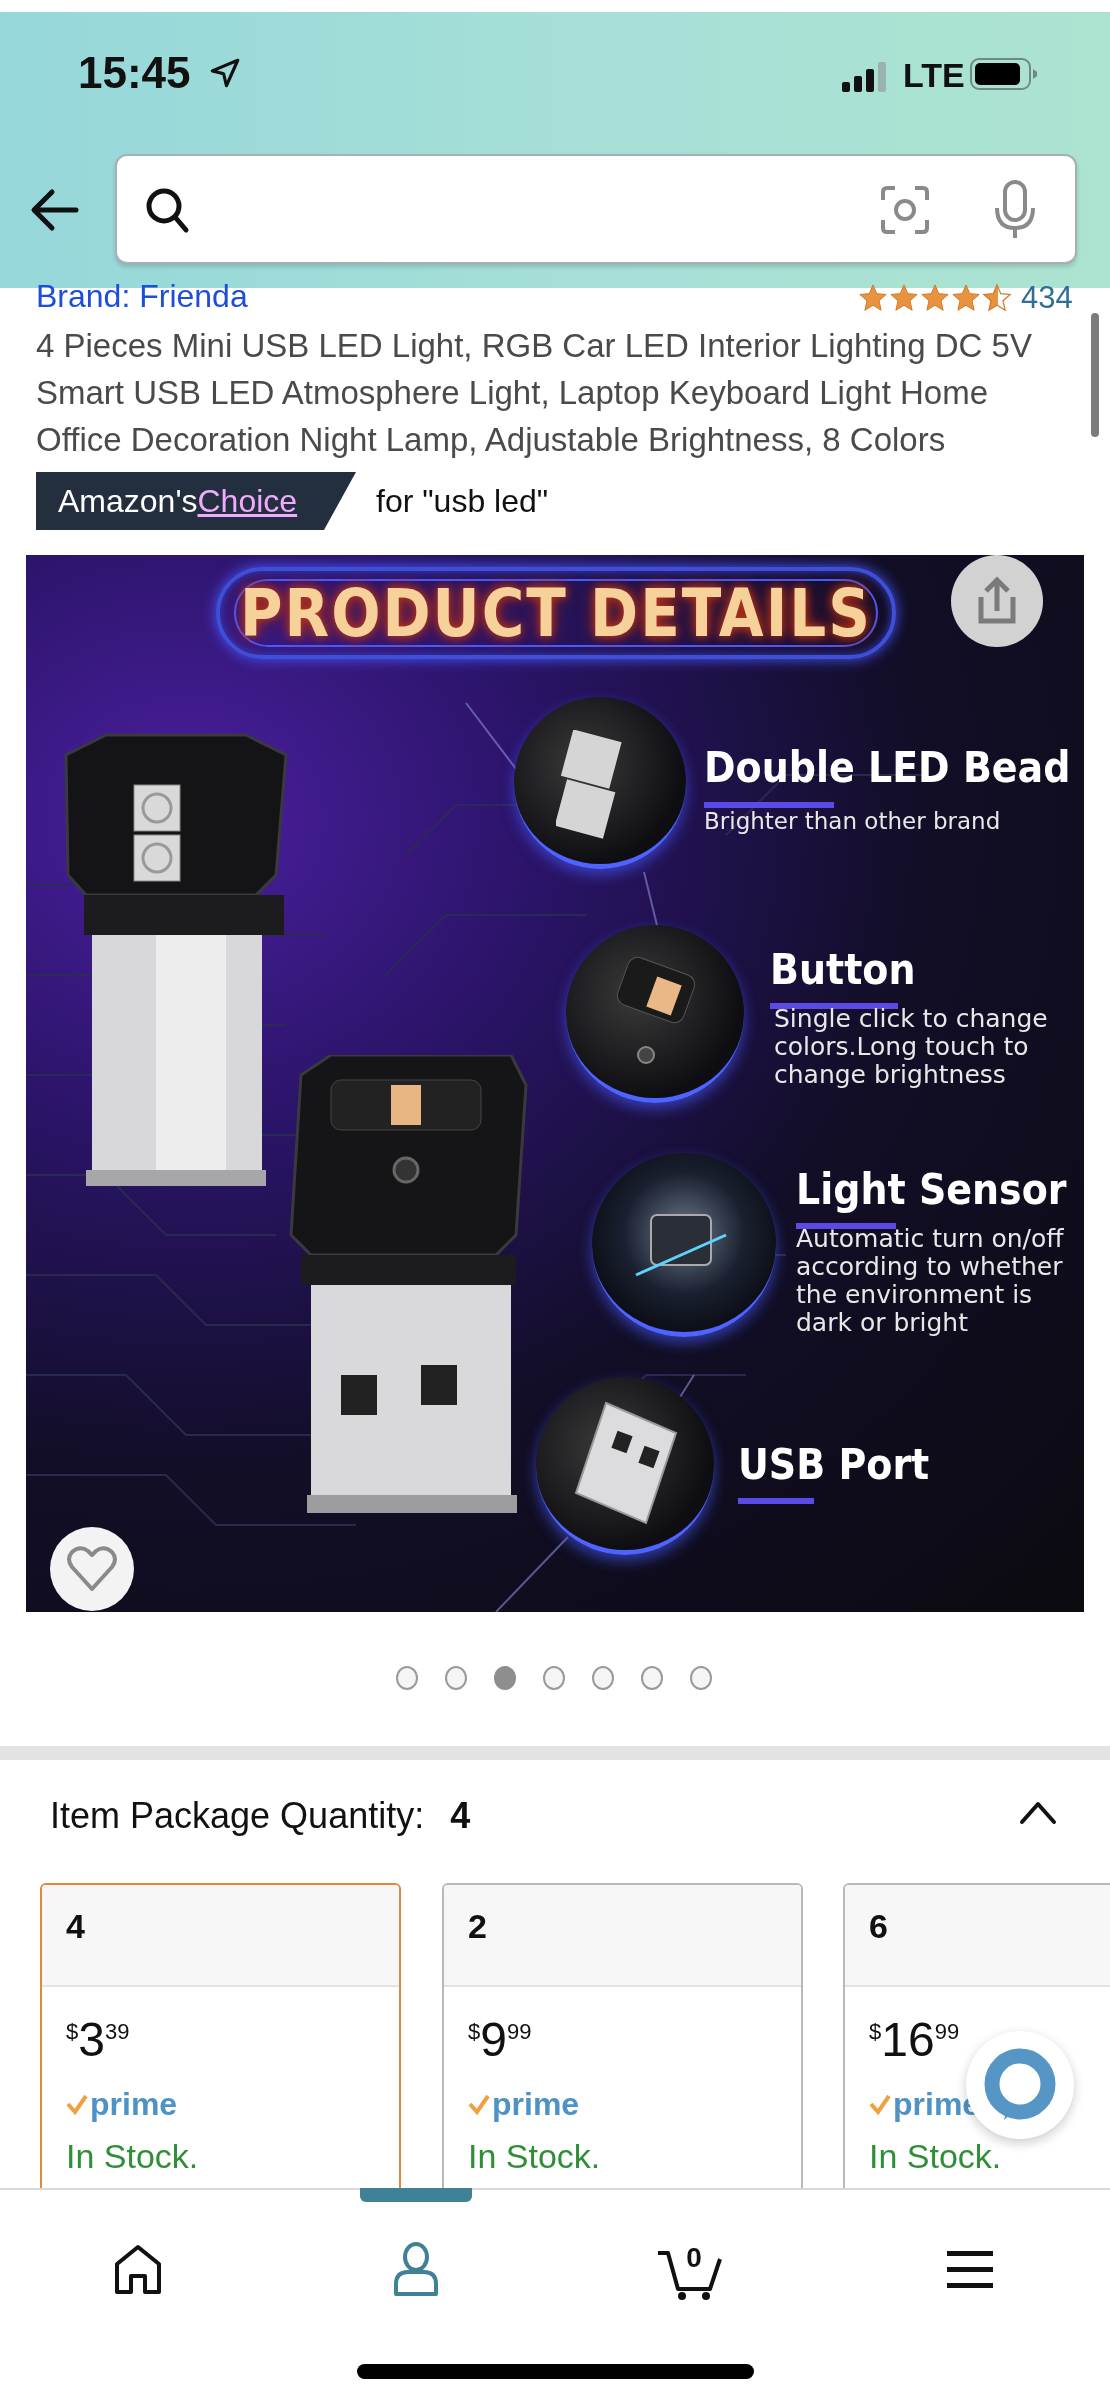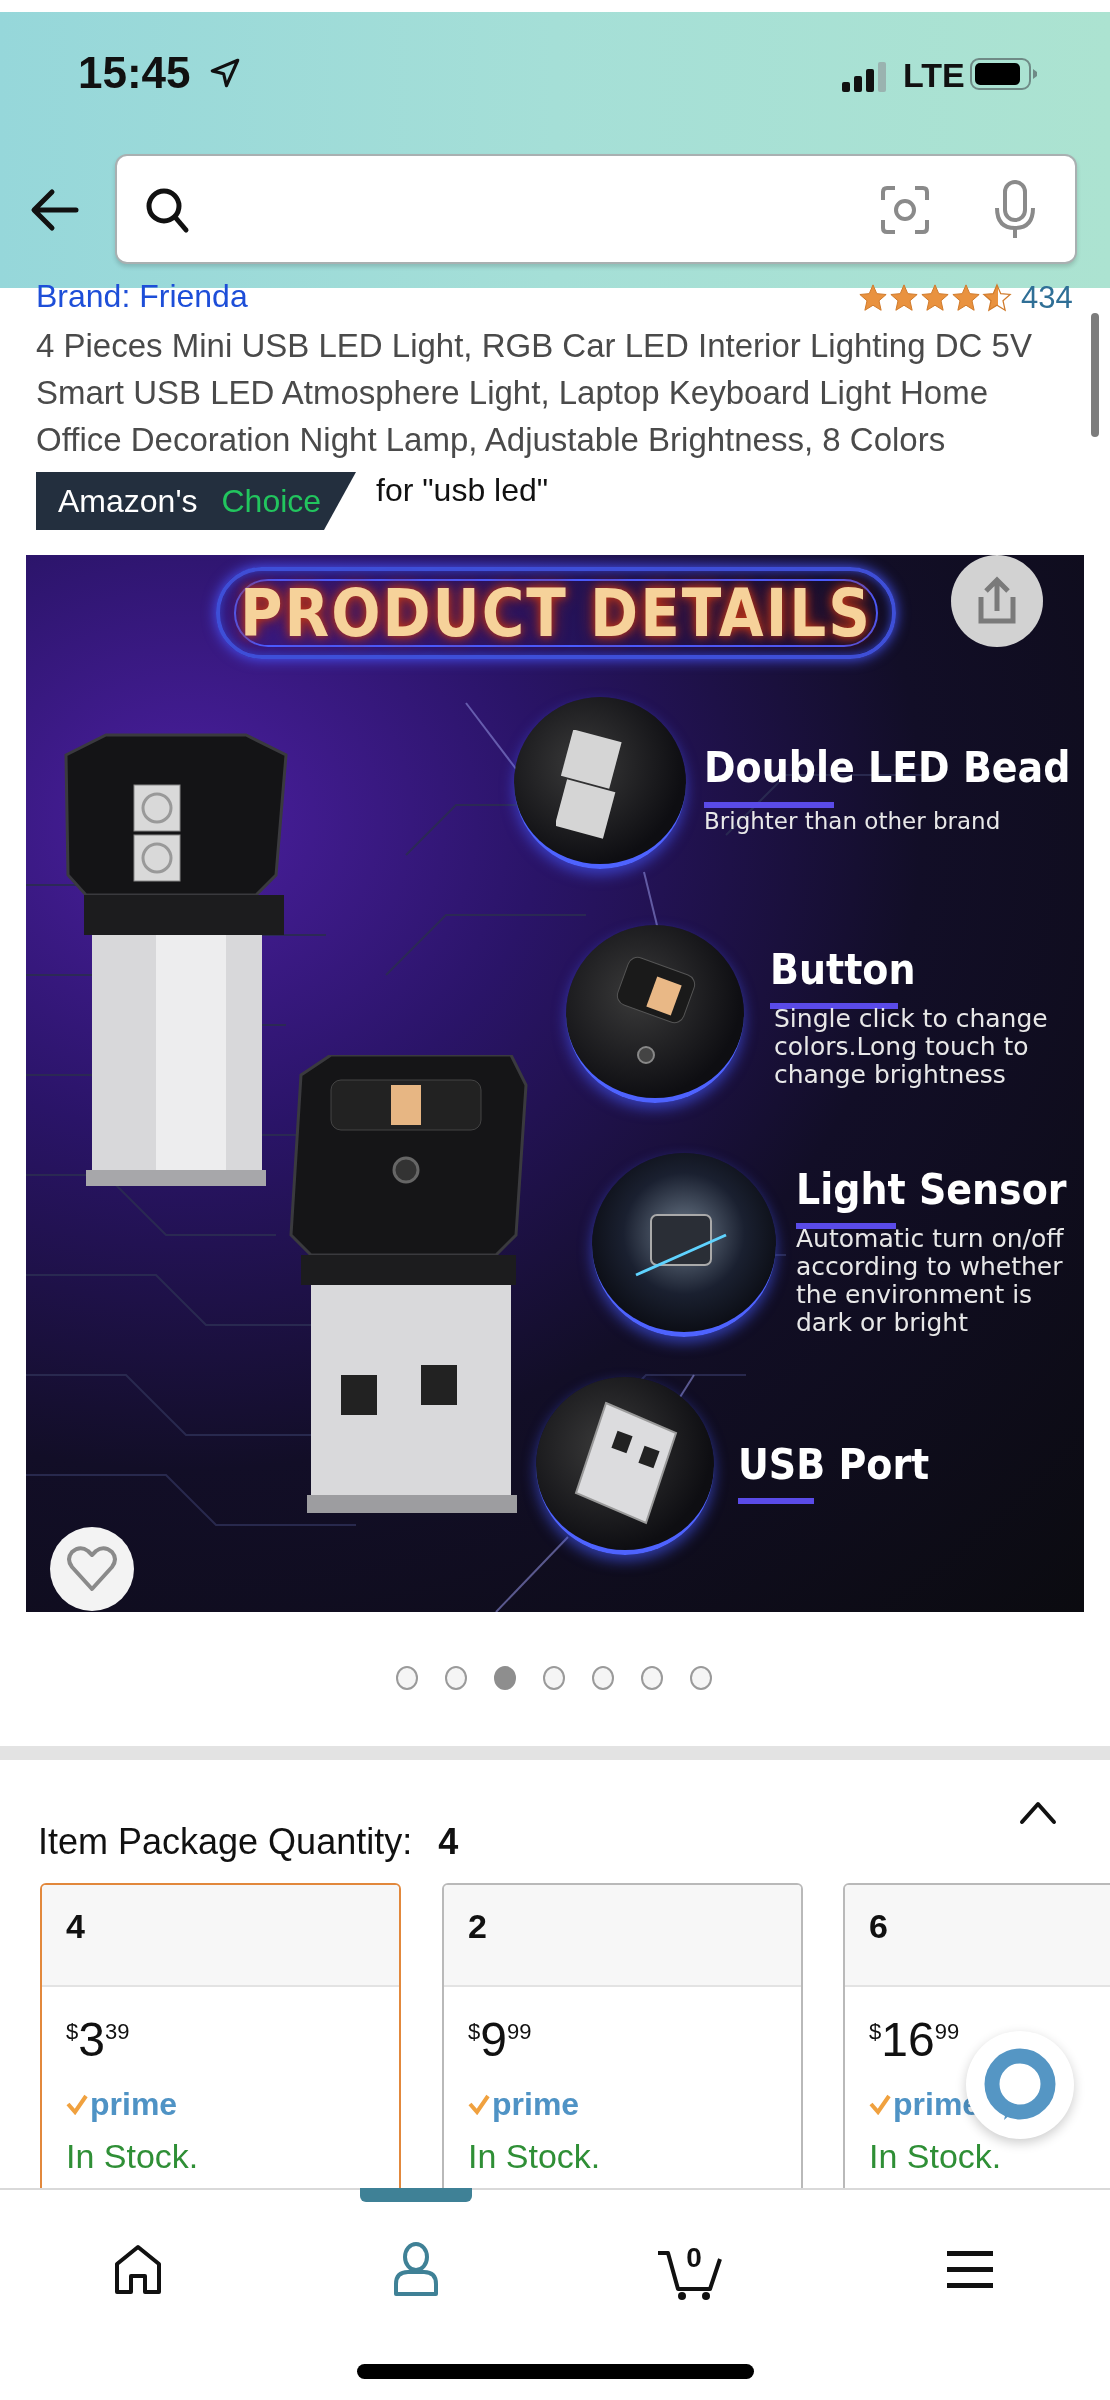--- a/index.html
+++ b/index.html
@@ -29,25 +29,25 @@
   
   .brand { position: absolute; left: 36px; top: 278px; font-size: 32px; color: #1d4ed8; cursor: pointer; }
   .rating { position: absolute; left: 858px; top: 280px; display: flex; align-items: center; cursor: pointer; }
   .stars { display: flex; }
   .star { width: 30px; height: 30px; margin-right: 1px; }
   .rating-count { font-size: 31px; color: #2f6f96; margin-left: 8px; }
   .scrollbar { position: absolute; left: 1091px; top: 313px; width: 8px; height: 124px; border-radius: 4px; background: #7c7c7c; }
 
   .title { position: absolute; left: 36px; top: 322px; width: 1030px; font-size: 33px; line-height: 47px; color: #4a4a4a; }
 
-  .badge-row { position: absolute; left: 36px; top: 472px; height: 58px; display: flex; align-items: flex-start; }
+  .badge-row { position: absolute; left: 36px; top: 472px; height: 58px; display: flex; align-items: center; }
   .choice-badge { position: relative; height: 58px; width: 320px; background: #232f3e;
     clip-path: polygon(0 0, 100% 0, 90% 100%, 0 100%); display: flex; align-items: center; padding-left: 22px;
     font-size: 32px; color: #fff; }
-  .choice-word { color: #22c55e; margin-left: 24px; }
+  .choice-word { color: #f0abfc; margin-left: 0; text-decoration: underline; }
   .choice-for { font-size: 32px; color: #111; margin-left: 20px; }
 
   
   .product-image { position: absolute; left: 26px; top: 555px; width: 1058px; height: 1057px; overflow: hidden;
     background: radial-gradient(ellipse at 15% 25%, #4b1fa0 0%, #2a1468 28%, #120e27 58%, #0b0b10 100%); }
   .circuit { position: absolute; left: 0; top: 0; width: 100%; height: 100%; }
   .pd-banner { position: absolute; left: 190px; top: 12px; width: 680px; height: 92px; border: 4px solid #3e4fd8;
     border-radius: 60px; box-shadow: 0 0 14px #4857ff, inset 0 0 10px #3442c4; display: flex; align-items: center; justify-content: center; }
   .pd-banner-inner { position: absolute; left: 14px; top: 8px; right: 14px; bottom: 8px; border: 2px solid #4a5bff; border-radius: 50px; }
   .pd-title { position: relative; font-family: "DejaVu Sans", sans-serif; font-weight: bold; font-size: 58px; letter-spacing: 2px;
@@ -65,21 +65,21 @@
   .heart-btn { position: absolute; left: 50px; top: 1527px; width: 84px; height: 84px; border-radius: 50%; background: #f3f3f3;
     display: flex; align-items: center; justify-content: center; cursor: pointer; }
 
   
   .dots { position: absolute; left: 396px; top: 1666px; display: flex; }
   .dot { width: 22px; height: 24px; border-radius: 50%; border: 2px solid #9a9a9a; background: #f5f5f5; margin-right: 27px; cursor: pointer; }
   .dot.active { background: #8e8e8e; border-color: #8e8e8e; }
 
   .section-sep { position: absolute; left: 0; top: 1746px; width: 1110px; height: 14px; background: #e3e3e3; }
 
-  .qty-label { position: absolute; left: 38px; top: 1795px; font-size: 36px; color: #111; margin-top: 26px; }
+  .qty-label { position: absolute; left: 50px; top: 1795px; font-size: 36px; color: #111; }
   .qty-value { font-weight: bold; margin-left: 16px; }
   .chevron-up { position: absolute; left: 1016px; top: 1796px; width: 44px; height: 30px; cursor: pointer; }
 
   .cards { position: absolute; left: 40px; top: 1883px; width: 1070px; height: 305px; overflow: hidden; }
   .card { position: absolute; top: 0; width: 361px; height: 340px; border: 2px solid #b9b9b9; border-radius: 6px; background: #fff; overflow: hidden; cursor: pointer; }
   .card.selected { border-color: #e2883c; }
   .card-head { height: 102px; background: #f7f7f7; border-bottom: 2px solid #e3e3e3; padding: 22px 0 0 24px; font-size: 34px; font-weight: bold; color: #111; }
   .card-body { padding: 26px 0 0 24px; }
   .price { display: flex; align-items: flex-start; color: #111; height: 62px; }
   .price-sym { font-size: 22px; margin-top: 6px; }

